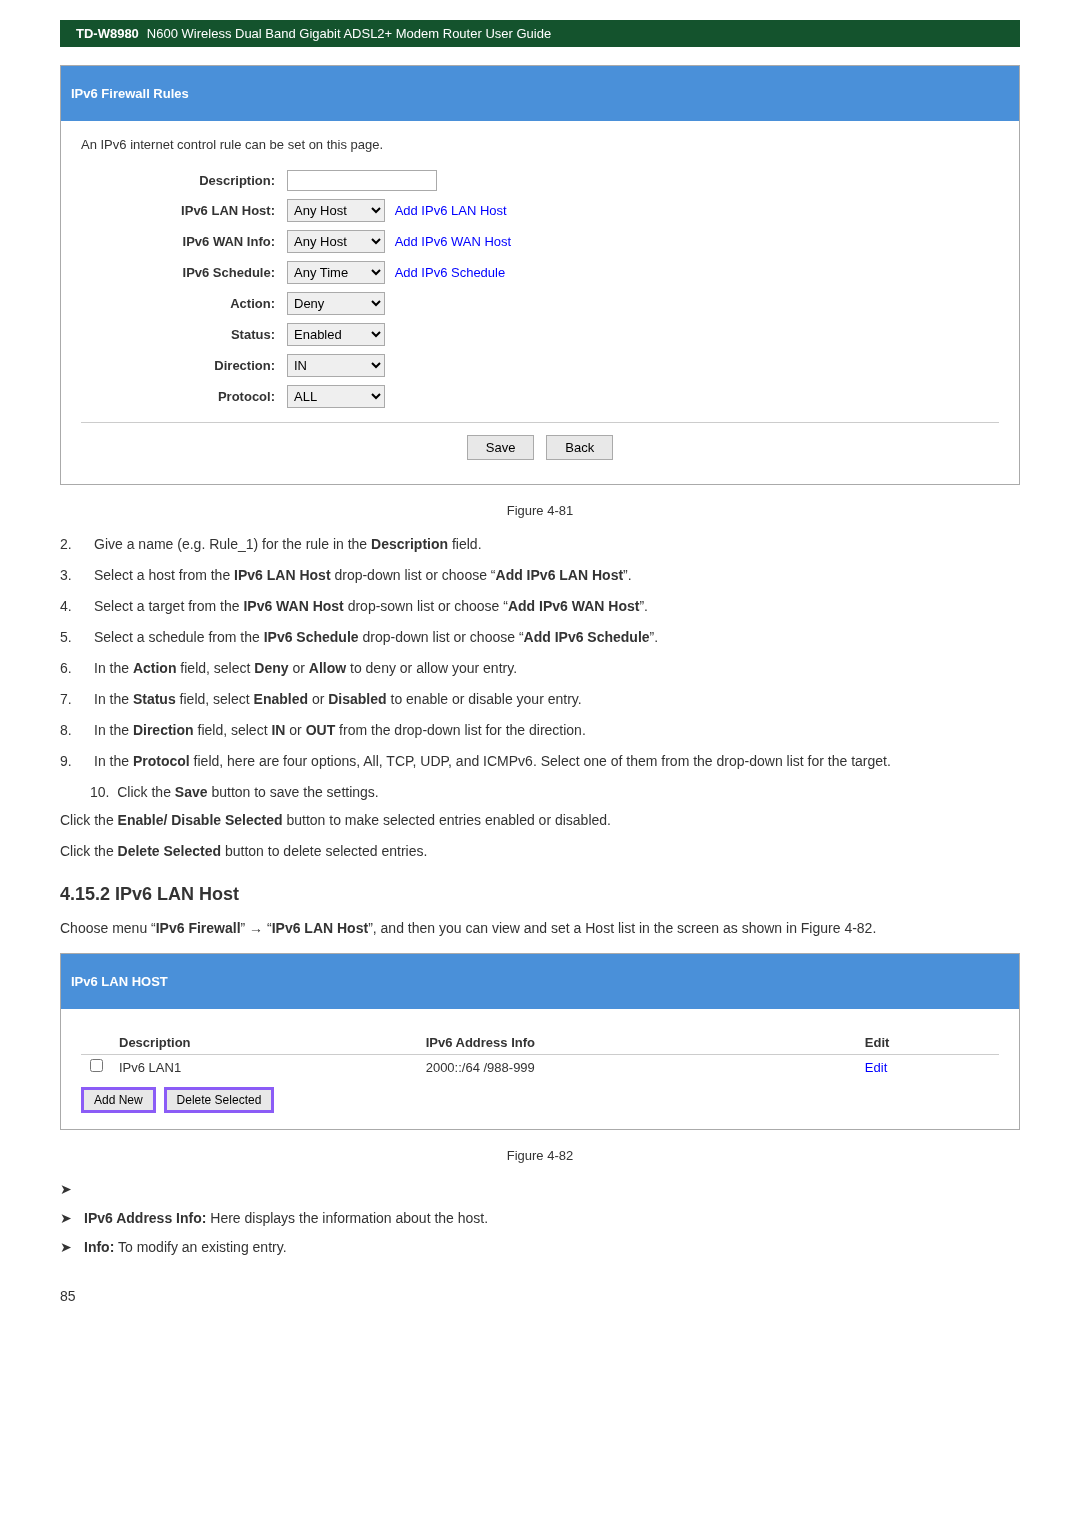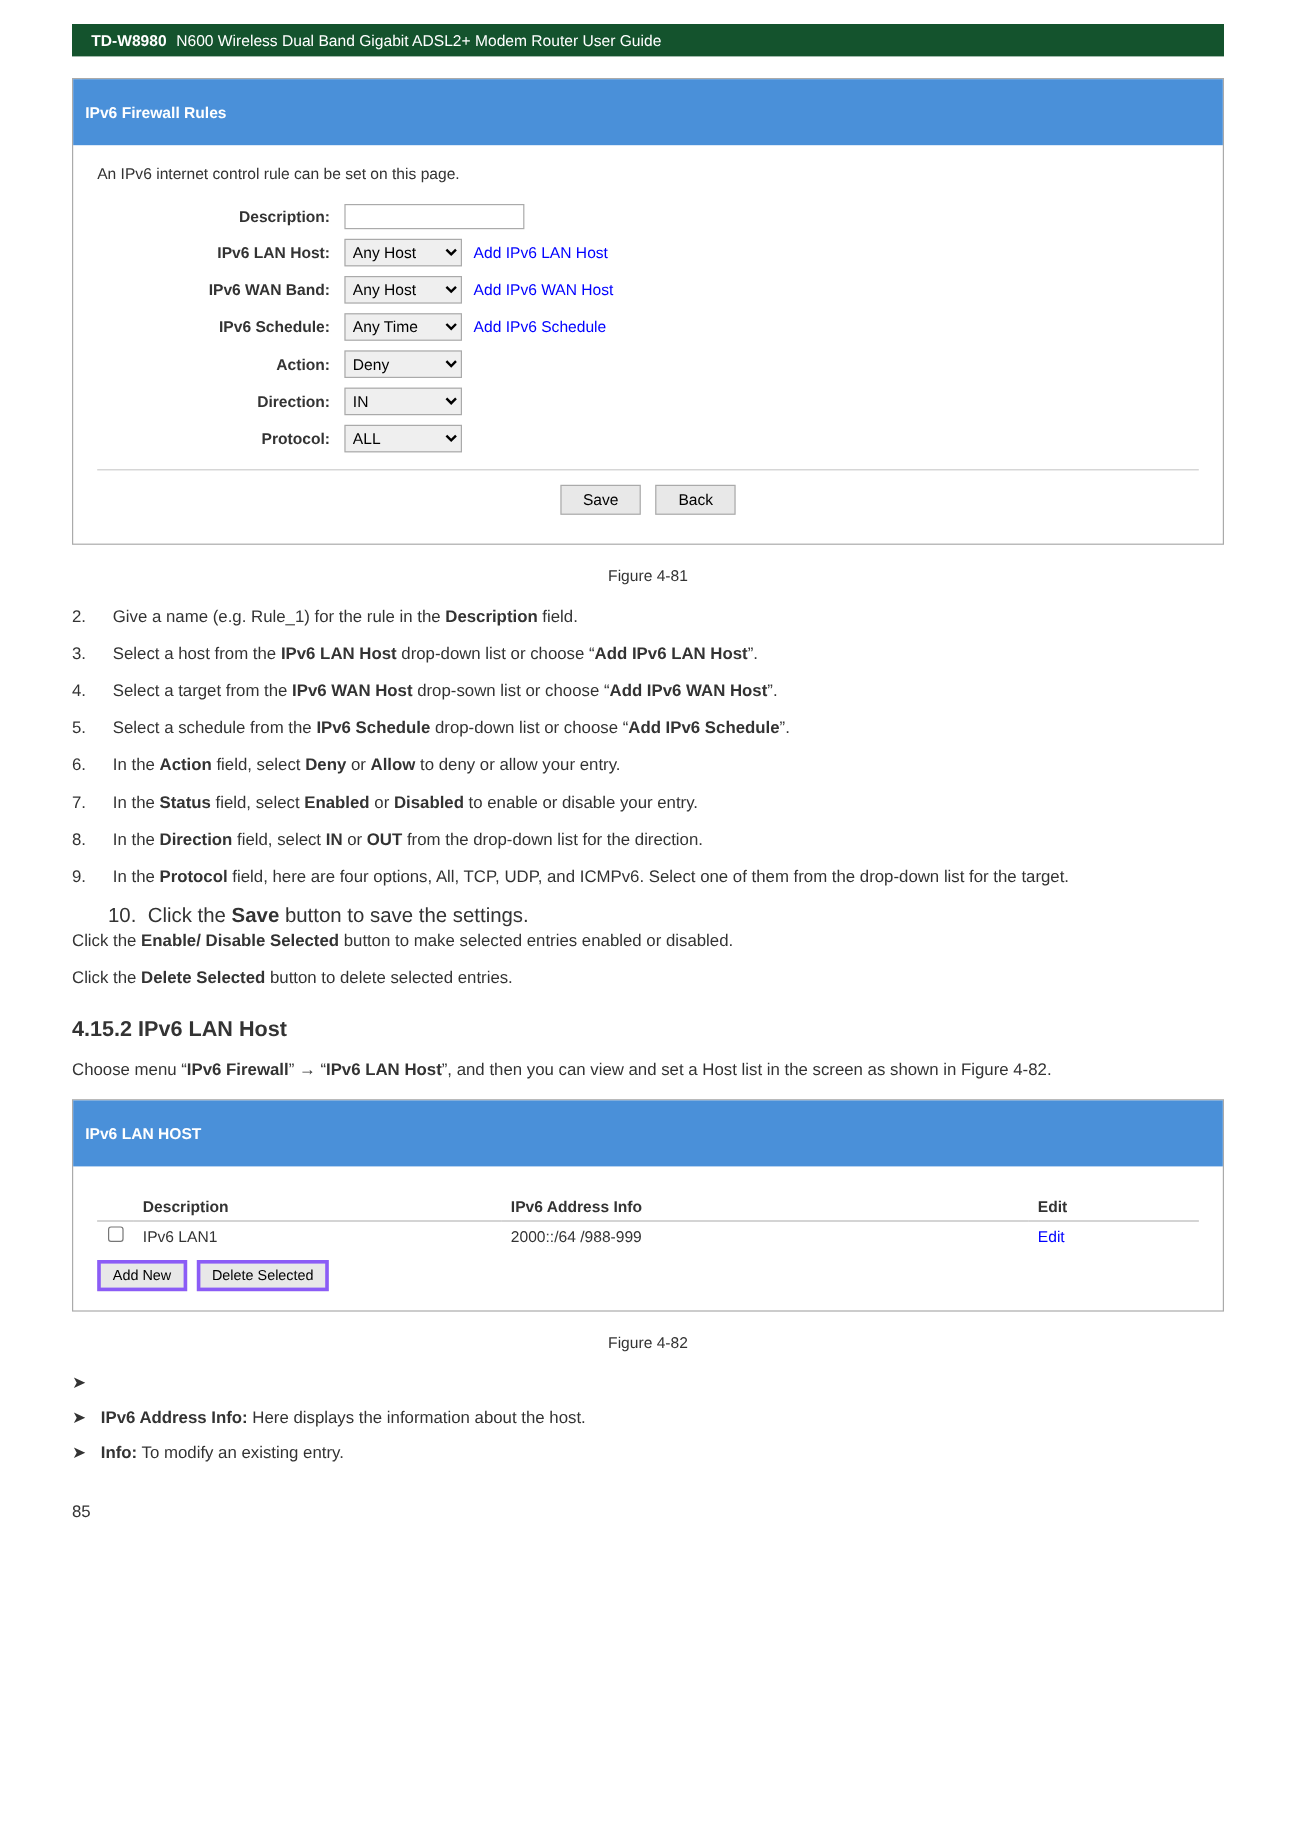--- a/index.html
+++ b/index.html
@@ -114,21 +114,22 @@
     }
     .steps-list li .step-num {
       min-width: 24px;
       font-weight: normal;
     }
     .steps-list li .step-text {
       flex: 1;
     }
     .step10 {
       margin-left: 30px;
-      font-size: 17px;
+      margin-bottom: 10px;
+      font-size: 14px;
     }
     .click-note {
       font-size: 14px;
       margin-bottom: 10px;
       line-height: 1.5;
     }
     .section-heading {
       font-size: 18px;
       font-weight: bold;
       margin: 22px 0 12px 0;
@@ -216,37 +217,43 @@
         </td>
       </tr>
       <tr>
         <td class="label-cell">IPv6 LAN Host:</td>
         <td class="value-cell">
           <select><option>Any Host</option></select>
           <a href="#">Add IPv6 LAN Host</a>
         </td>
       </tr>
       <tr>
-        <td class="label-cell">IPv6 WAN Band:</td>
+        <td class="label-cell">IPv6 WAN Info:</td>
         <td class="value-cell">
           <select><option>Any Host</option></select>
           <a href="#">Add IPv6 WAN Host</a>
         </td>
       </tr>
       <tr>
         <td class="label-cell">IPv6 Schedule:</td>
         <td class="value-cell">
           <select><option>Any Time</option></select>
           <a href="#">Add IPv6 Schedule</a>
         </td>
       </tr>
       <tr>
         <td class="label-cell">Action:</td>
         <td class="value-cell">
           <select><option>Deny</option></select>
+        </td>
+      </tr>
+      <tr>
+        <td class="label-cell">Status:</td>
+        <td class="value-cell">
+          <select><option>Enabled</option></select>
         </td>
       </tr>
       <tr>
         <td class="label-cell">Direction:</td>
         <td class="value-cell">
           <select><option>IN</option></select>
         </td>
       </tr>
       <tr>
         <td class="label-cell">Protocol:</td>

